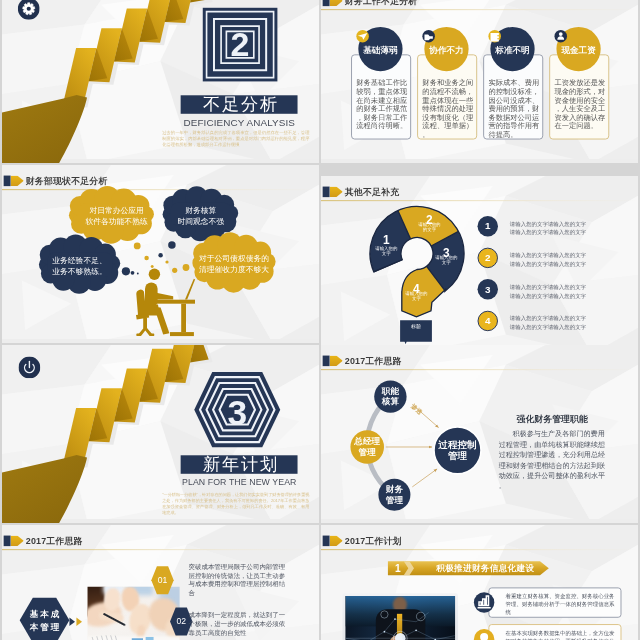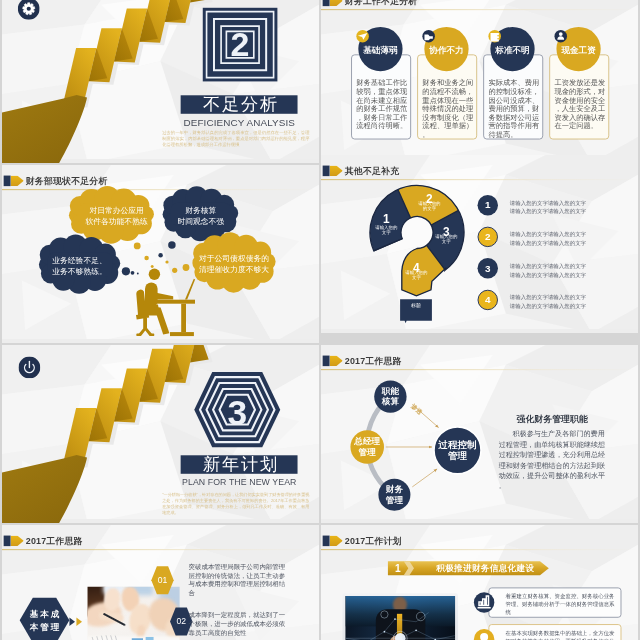--- a/index.html
+++ b/index.html
@@ -278,21 +278,21 @@
         <div class="abs" style="left:347.1px;top:124.8px;width:240px;margin-left:-120px;text-align:center;color:#ffffff;font-size:23.5px;line-height:24px;font-weight:500;">对日常办公应用</div>
         <div class="abs" style="left:347.1px;top:158.7px;width:240px;margin-left:-120px;text-align:center;color:#ffffff;font-size:23.5px;line-height:24px;font-weight:500;">软件各功能不熟练</div>
         <div class="abs" style="left:602.0px;top:125.7px;width:240px;margin-left:-120px;text-align:center;color:#ffffff;font-size:23.5px;line-height:24px;font-weight:500;">财务核算</div>
         <div class="abs" style="left:602.0px;top:159.6px;width:240px;margin-left:-120px;text-align:center;color:#ffffff;font-size:23.5px;line-height:24px;font-weight:500;">时间观念不强</div>
         <div class="abs" style="left:234.7px;top:276.2px;width:240px;margin-left:-120px;text-align:center;color:#ffffff;font-size:23.5px;line-height:24px;font-weight:500;">业务经验不足、</div>
         <div class="abs" style="left:234.7px;top:310.1px;width:240px;margin-left:-120px;text-align:center;color:#ffffff;font-size:23.5px;line-height:24px;font-weight:500;">业务不够熟练。</div>
         <div class="abs" style="left:702.6px;top:270.5px;width:240px;margin-left:-120px;text-align:center;color:#ffffff;font-size:23.5px;line-height:24px;font-weight:500;">对于公司债权债务的</div>
         <div class="abs" style="left:702.6px;top:304.4px;width:240px;margin-left:-120px;text-align:center;color:#ffffff;font-size:23.5px;line-height:24px;font-weight:500;">清理催收力度不够大</div>
       </div>
     </div>
-<div class="slide" style="left:321px;top:155px;">
+<div class="slide" style="left:321px;top:176px;">
       <div class="stage">
         <svg class="bg" viewBox="0 0 960 539">
           <rect width="960" height="539" fill="#f4f4f4"></rect>
           <polygon points="0,0 330,0 250,120 0,150" fill="#f0f0f0"></polygon>
           <polygon points="330,0 680,0 560,60 250,120" fill="#f7f7f7"></polygon>
           <polygon points="680,0 960,0 960,60 820,140 560,60" fill="#eeeeee"></polygon>
           <polygon points="0,150 250,120 200,300 0,330" fill="#f6f6f6"></polygon>
           <polygon points="250,120 560,60 480,230 200,300" fill="#fbfbfb"></polygon>
           <polygon points="560,60 820,140 700,330 480,230" fill="#f1f1f1"></polygon>
           <polygon points="820,140 960,60 960,300 700,330" fill="#f8f8f8"></polygon>

